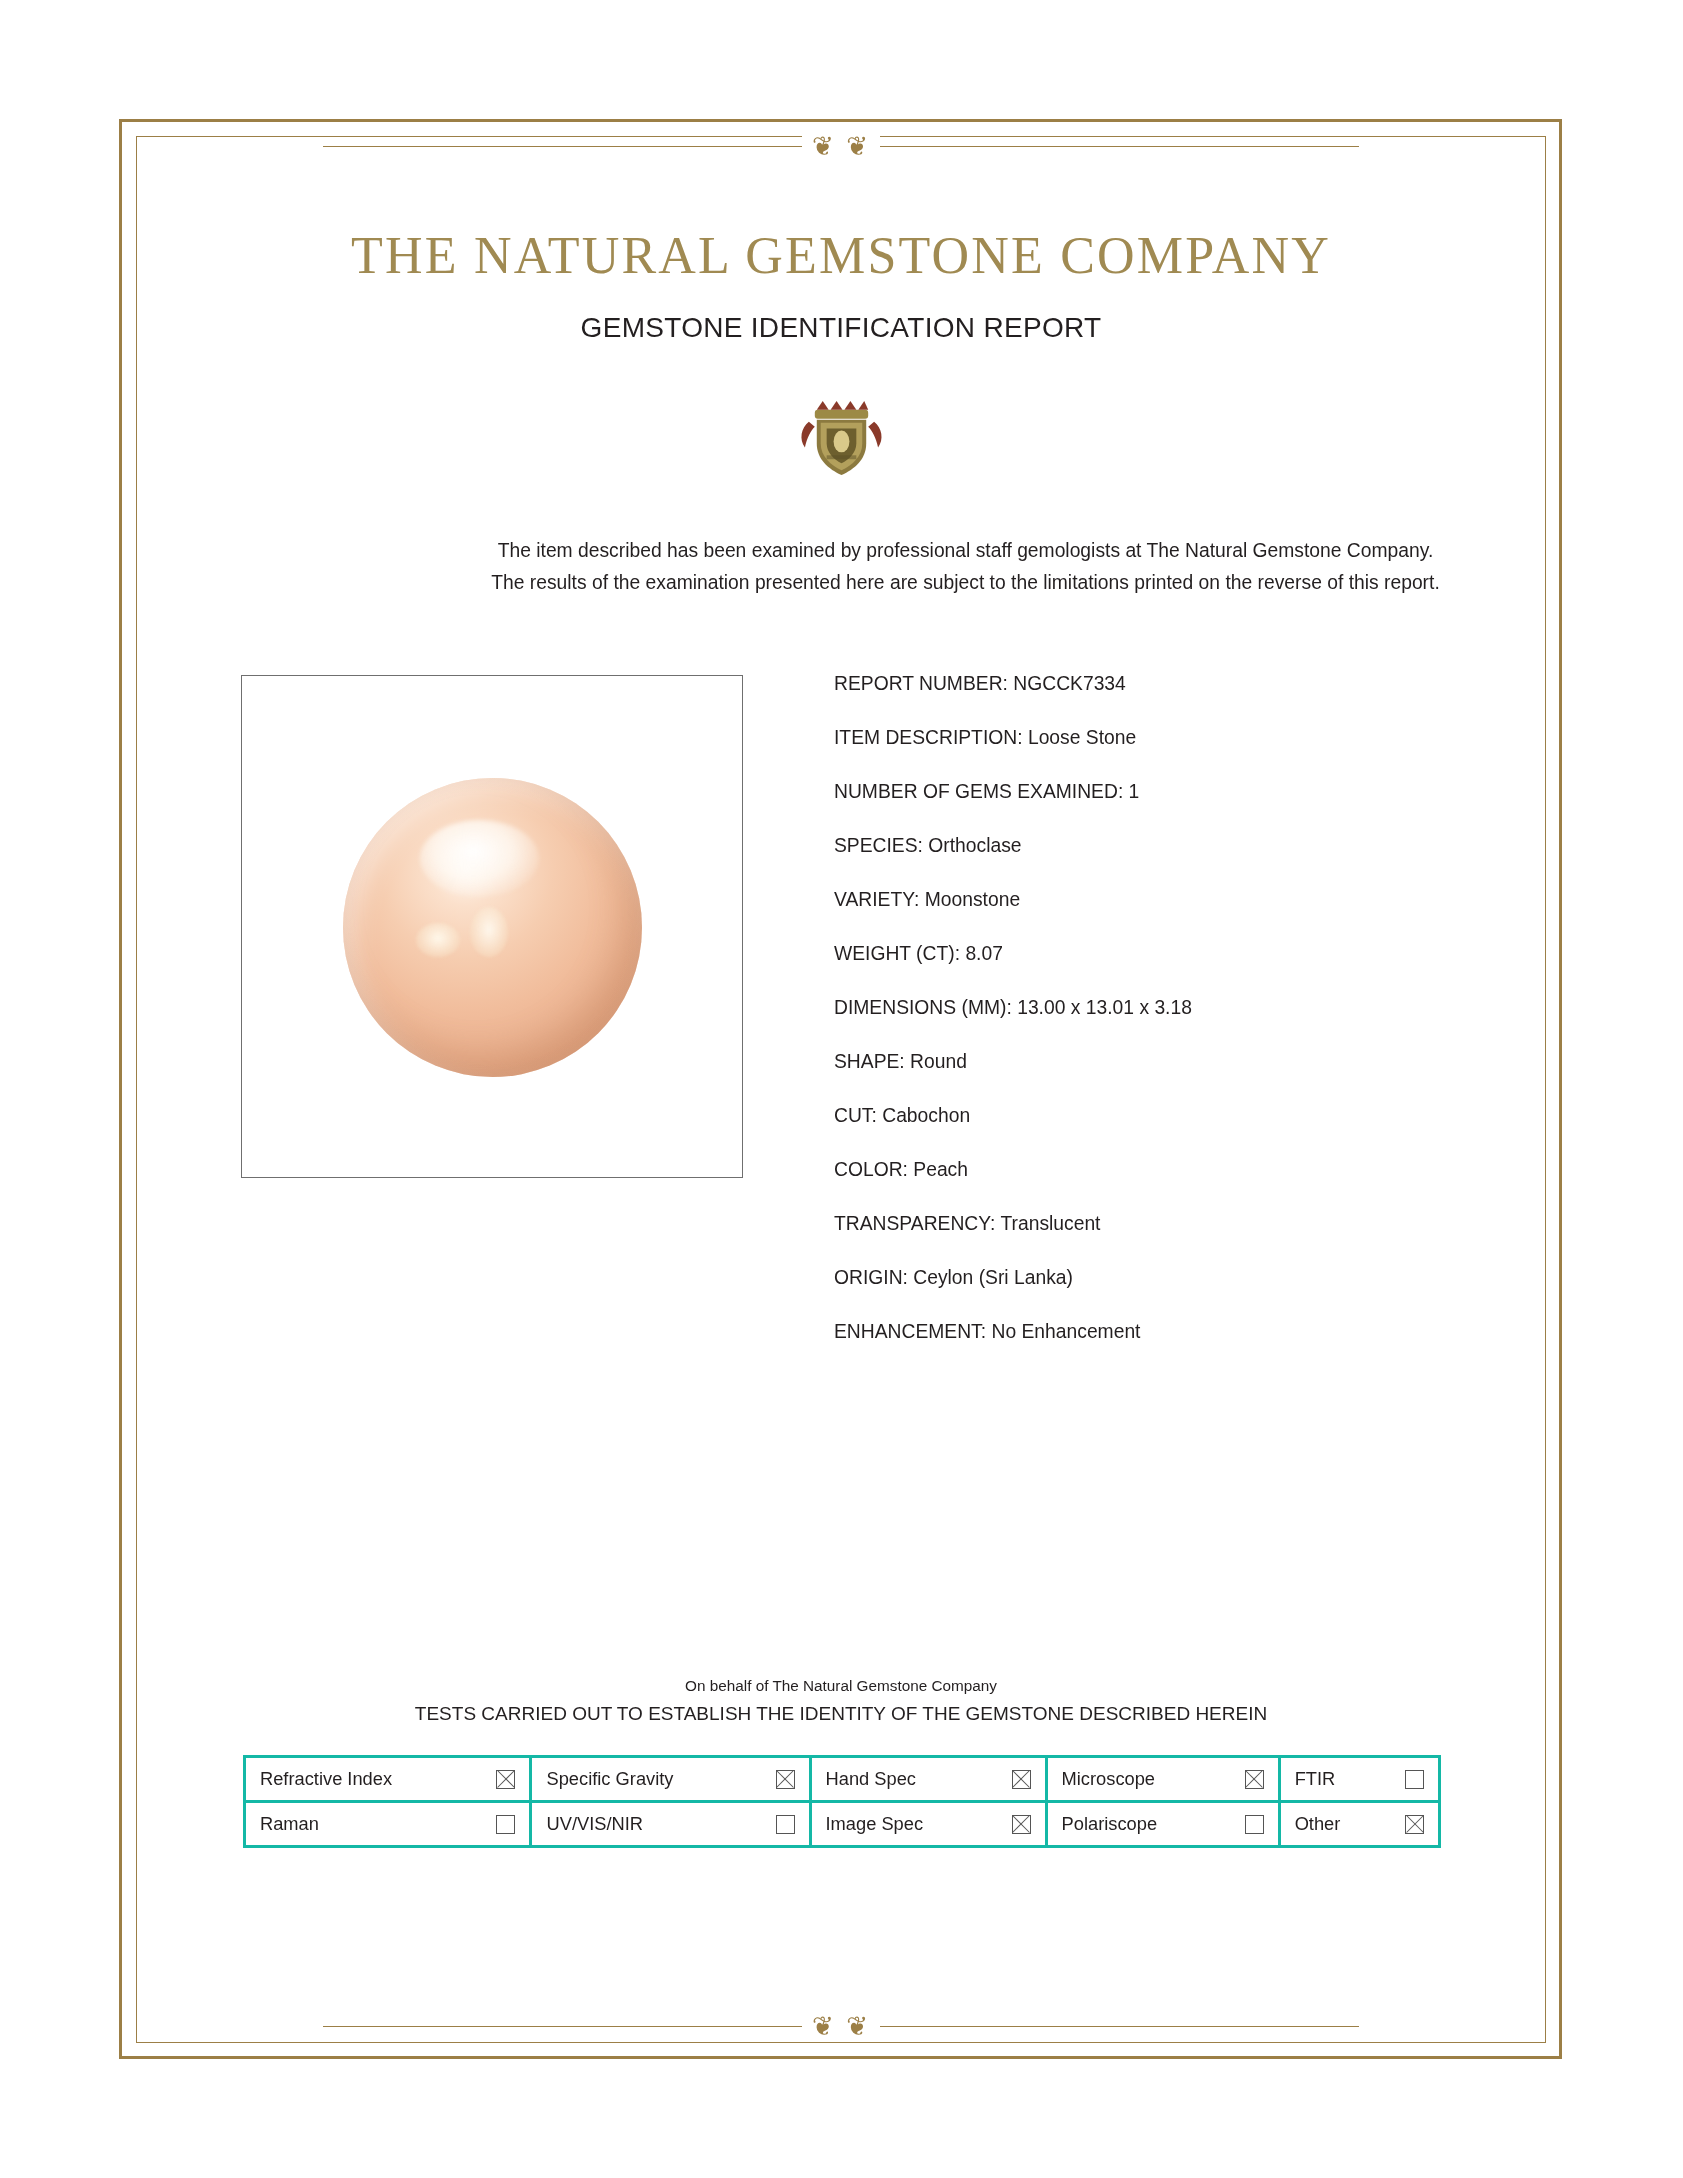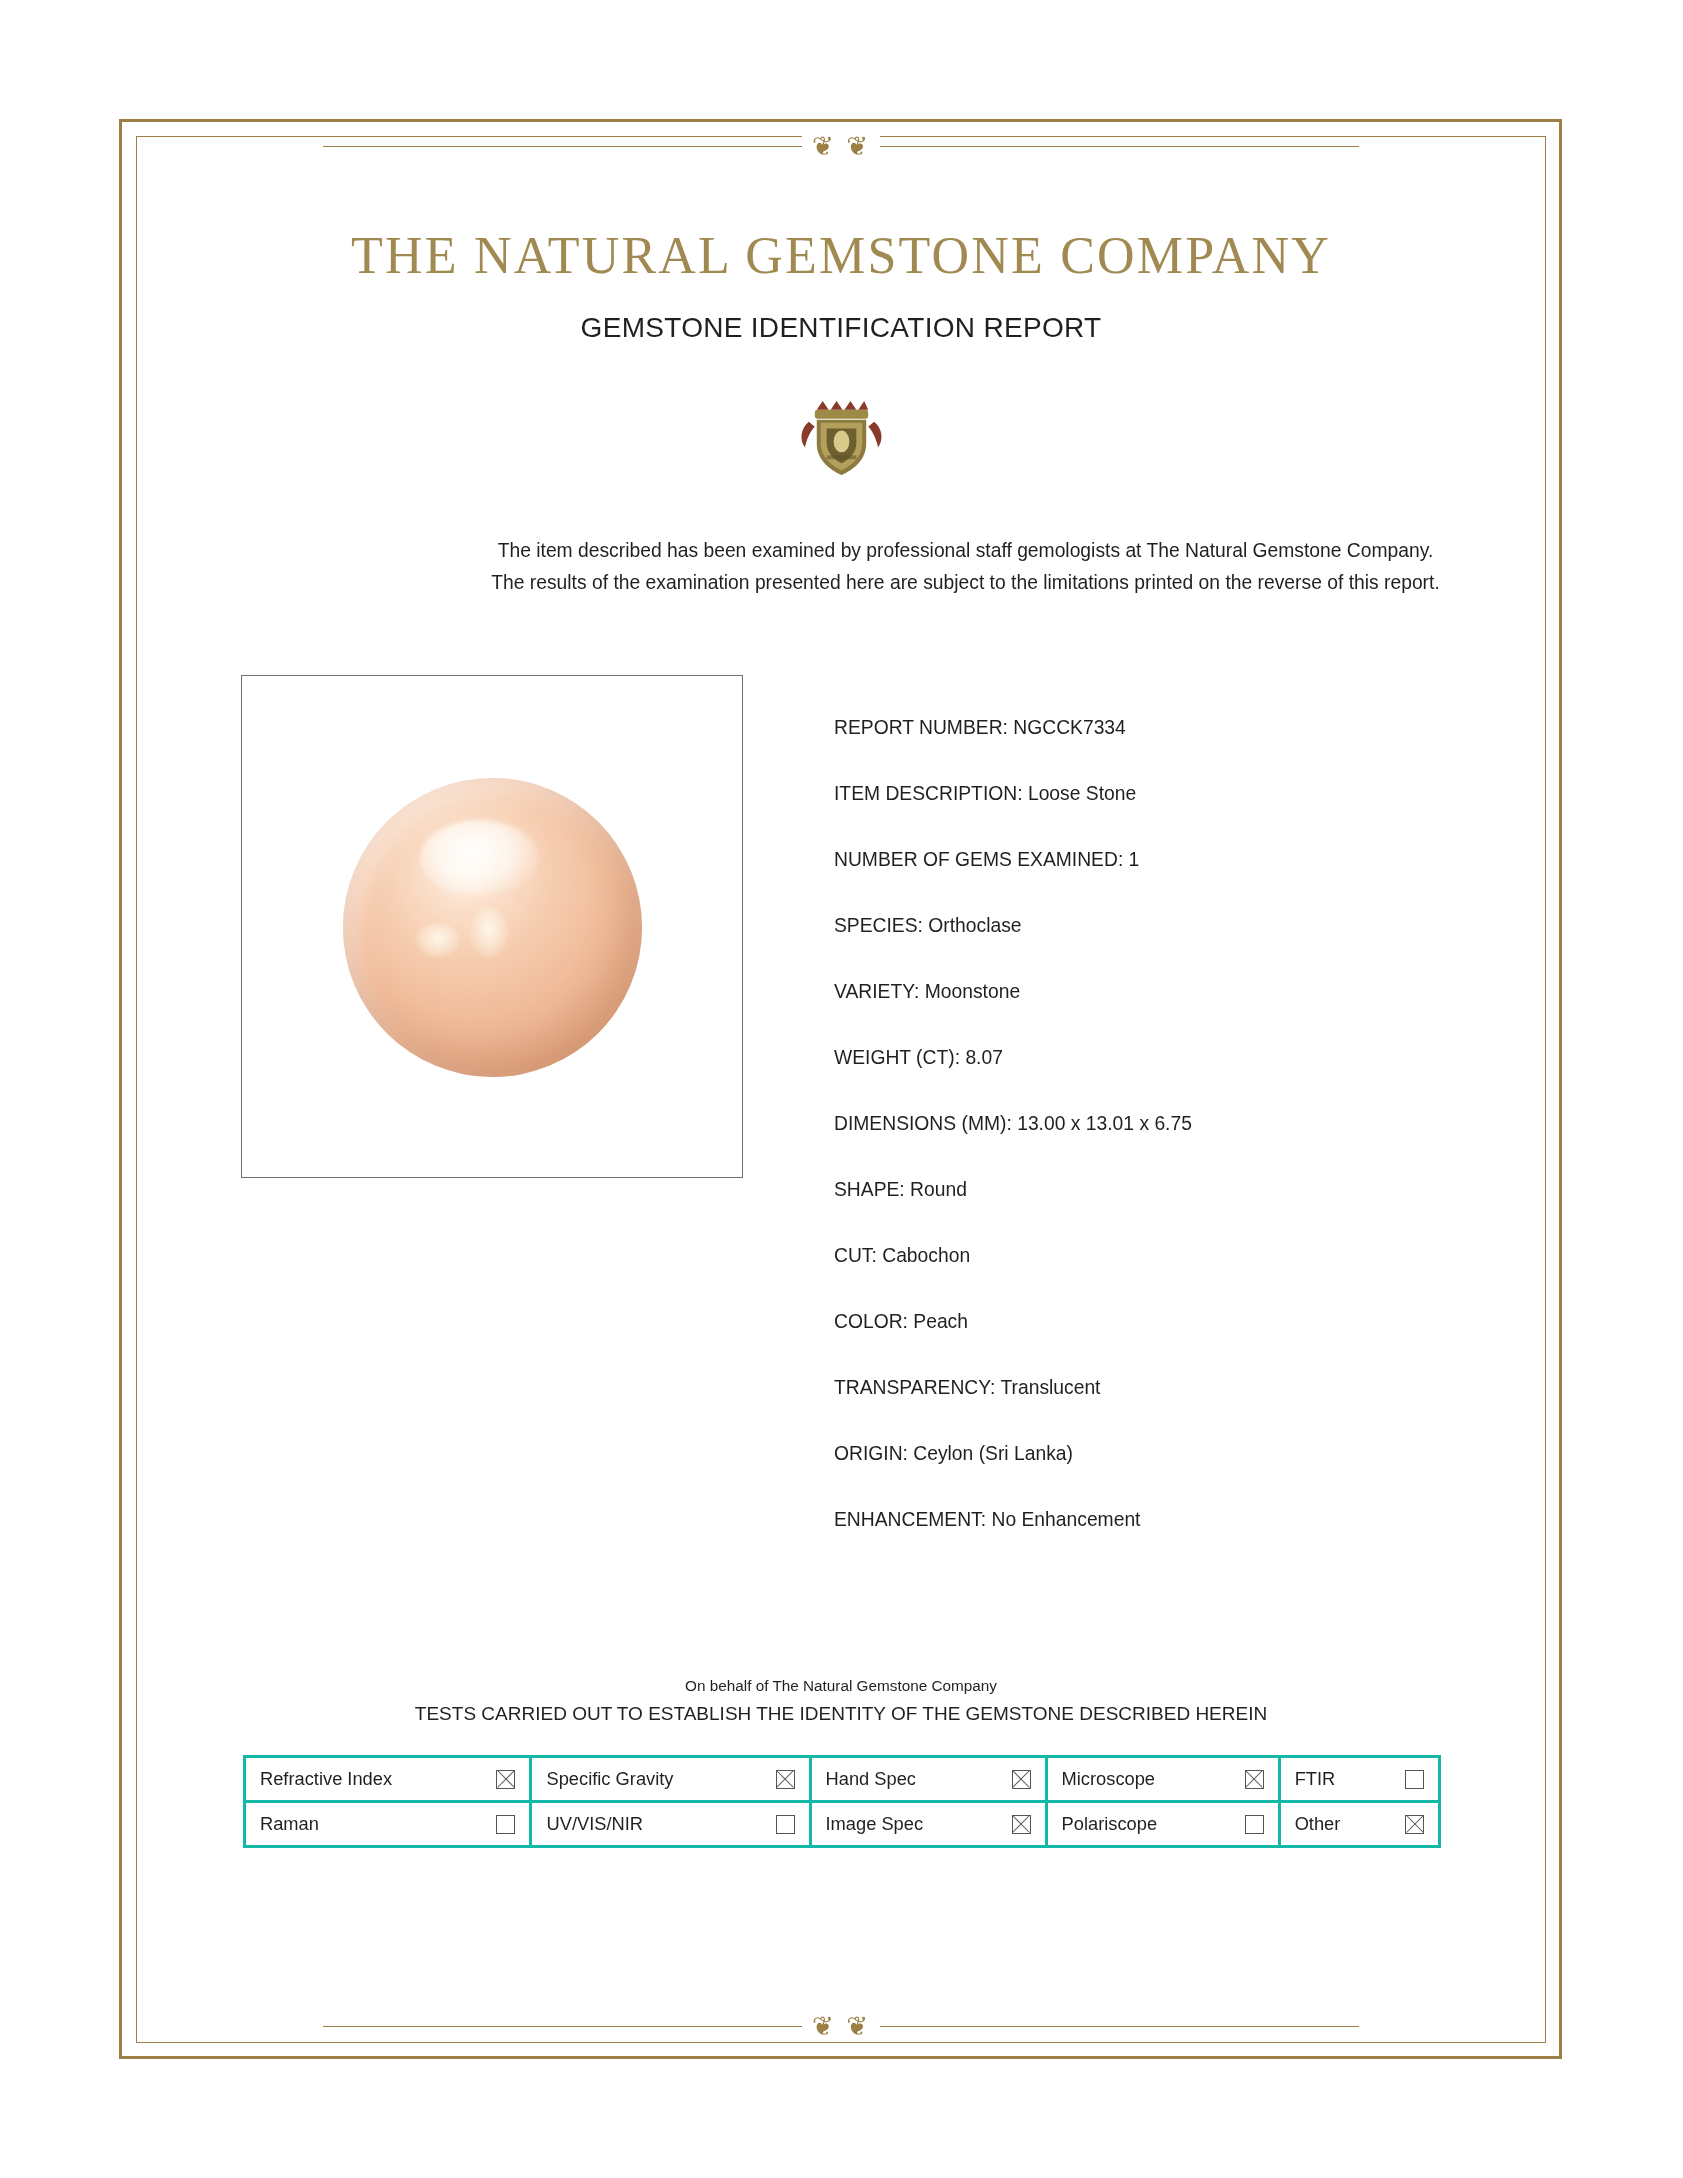--- a/index.html
+++ b/index.html
@@ -177,21 +177,20 @@
     left: 834px;
     top: 673px;
     width: 653px;
   }
   .detail-row {
     font-size: 19.3px;
     line-height: 22px;
     margin-bottom: 32px;
     color: #231f20;
     white-space: nowrap;
-    margin-top: 44px;
   }
   .detail-row .label { }
   .detail-row .value { }
 
   
   .behalf {
     position: absolute;
     left: 136px;
     top: 1677px;
     width: 1410px;
@@ -334,21 +333,21 @@
     <div class="detail-row">
       <span class="label">VARIETY:</span>
       <span class="value">Moonstone</span>
     </div>
     <div class="detail-row">
       <span class="label">WEIGHT (CT):</span>
       <span class="value">8.07</span>
     </div>
     <div class="detail-row">
       <span class="label">DIMENSIONS (MM):</span>
-      <span class="value">13.00 x 13.01 x 6.75</span>
+      <span class="value">13.00 x 13.01 x 3.18</span>
     </div>
     <div class="detail-row">
       <span class="label">SHAPE:</span>
       <span class="value">Round</span>
     </div>
     <div class="detail-row">
       <span class="label">CUT:</span>
       <span class="value">Cabochon</span>
     </div>
     <div class="detail-row">

